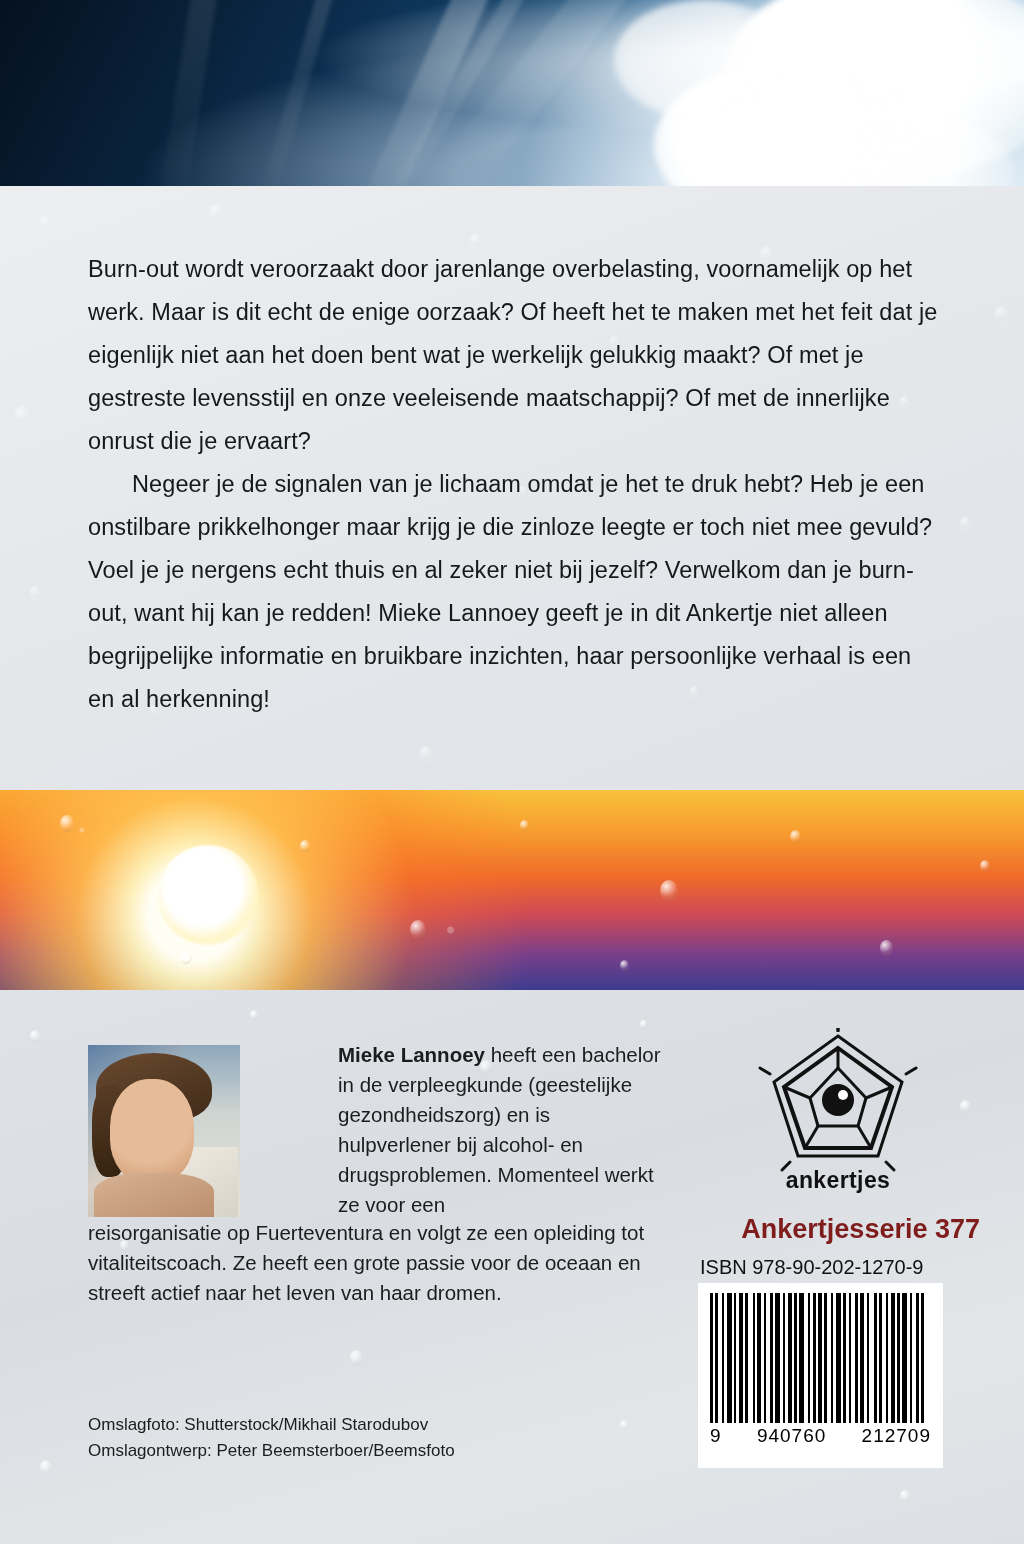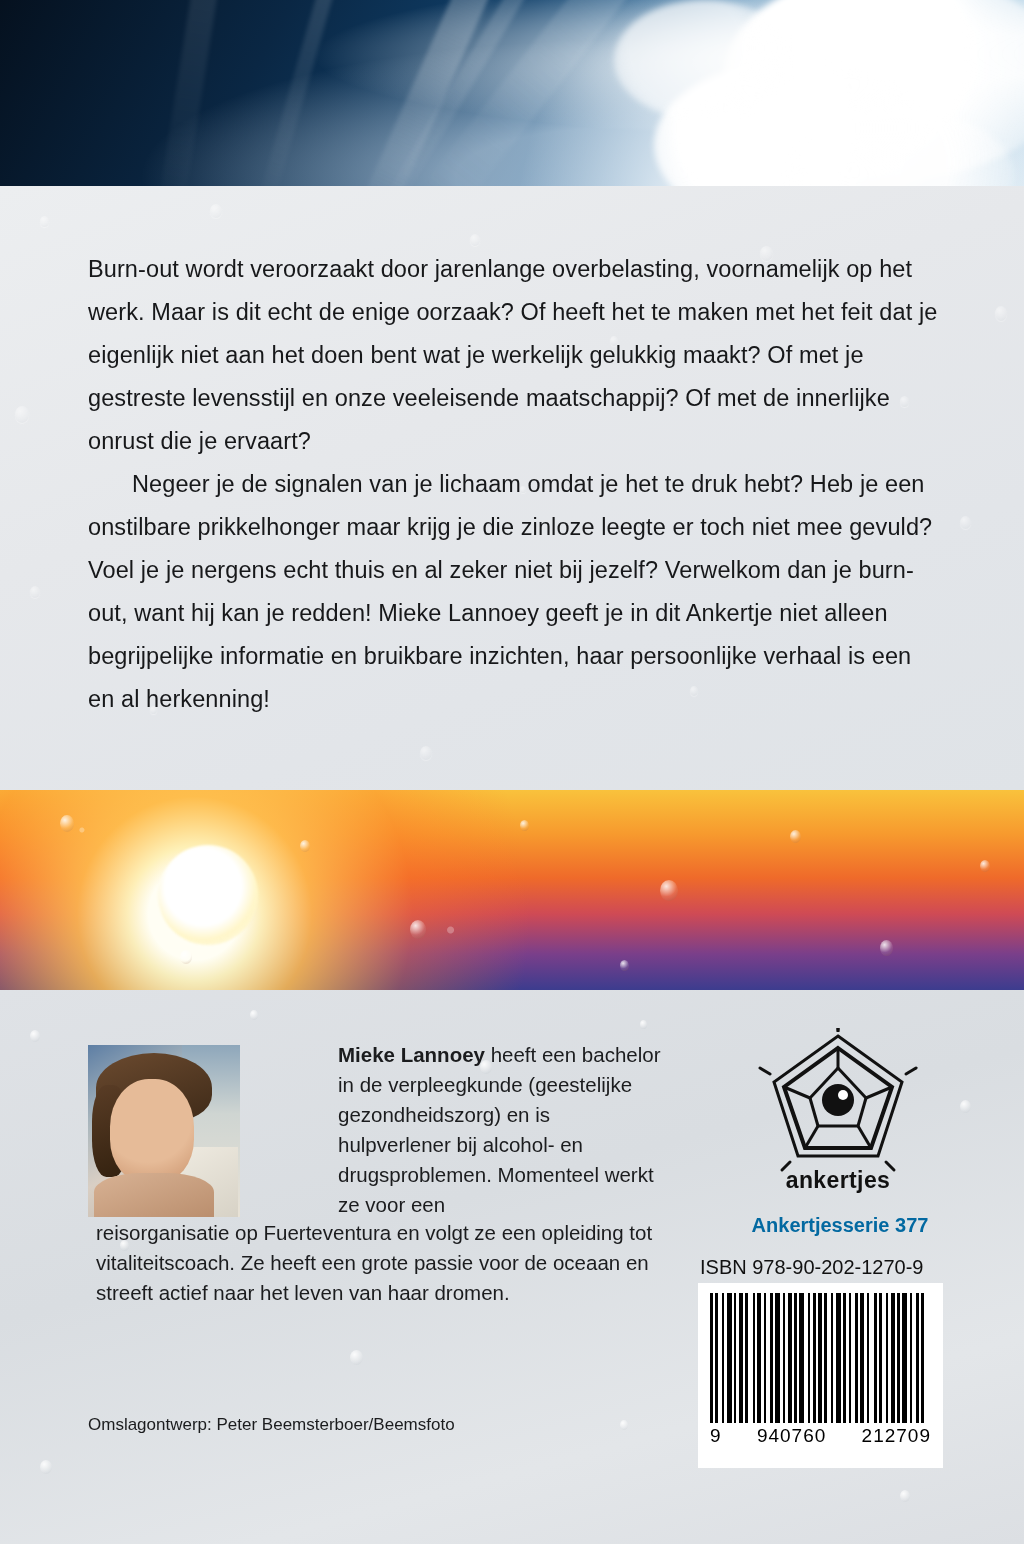--- a/index.html
+++ b/index.html
@@ -163,38 +163,38 @@
     position: absolute; right: 2px; bottom: 0; width: 72px; height: 70px;
     background: linear-gradient(150deg, #f0ece2, #d7d2c6);
   }
 
   .author-text {
     position: absolute; left: 338px; top: 1040px; width: 328px;
     font-size: 20.5px; line-height: 30px; color: #1b1c1e;
   }
   .author-text-wide {
     position: absolute; left: 88px; top: 1218px; width: 580px;
-    font-size: 20.5px; line-height: 30px; color: #1b1c1e; margin-left: 8px;
+    font-size: 20.5px; line-height: 30px; color: #1b1c1e;
   }
   .author-text b { font-weight: 700; }
 
   
   .logo {
     position: absolute; left: 752px; top: 1028px;
     width: 172px; height: 168px;
   }
   .logo svg { display: block; }
   .logo .wordmark {
     position: absolute; left: 0; bottom: 2px; width: 172px;
     text-align: center; font-size: 23px; font-weight: 700; color: #111;
     letter-spacing: .4px;
   }
   .serie-label {
     position: absolute; left: 700px; top: 1214px; width: 280px;
-    text-align: center; font-size: 20px; font-weight: 700; color: #0369a1;
+    text-align: right; font-size: 27px; font-weight: 700; color: #7f1d1d;
   }
   .isbn-label {
     position: absolute; left: 700px; top: 1256px; width: 280px;
     font-size: 20px; color: #111;
   }
 
   
   .barcode-box {
     position: absolute; left: 698px; top: 1283px;
     width: 245px; height: 185px;
@@ -409,16 +409,17 @@
         <i style="width:3px"></i>
     </div>
     <div class="barcode-digits">
       <span>9</span>
       <span>940760</span>
       <span>212709</span>
     </div>
   </div>
 
   <div class="credits">
+    <div>Omslagfoto: Shutterstock/Mikhail Starodubov</div>
     <div>Omslagontwerp: Peter Beemsterboer/Beemsfoto</div>
   </div>
 
 </div>
 
 </body></html>

